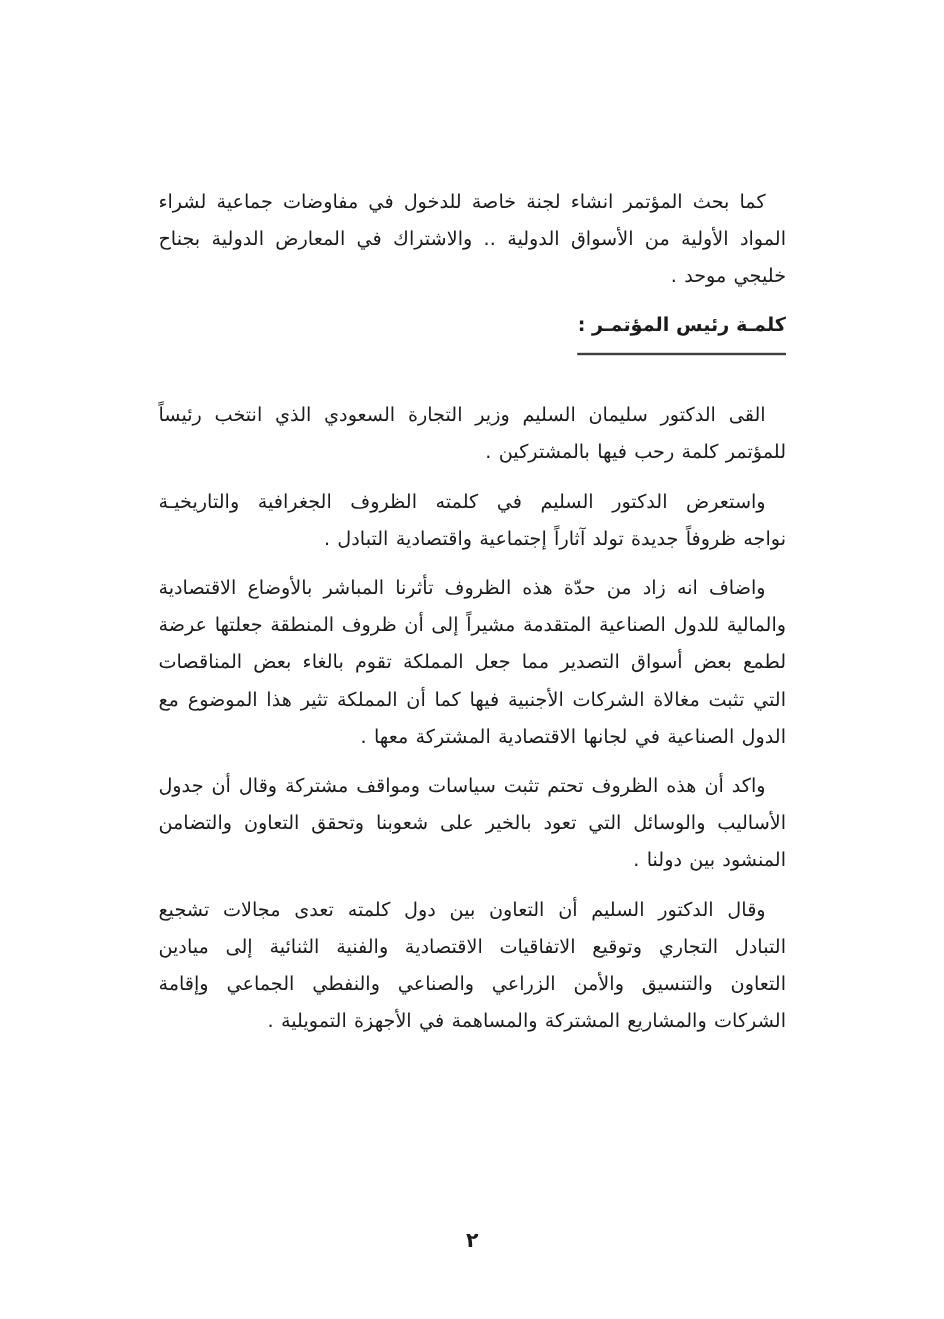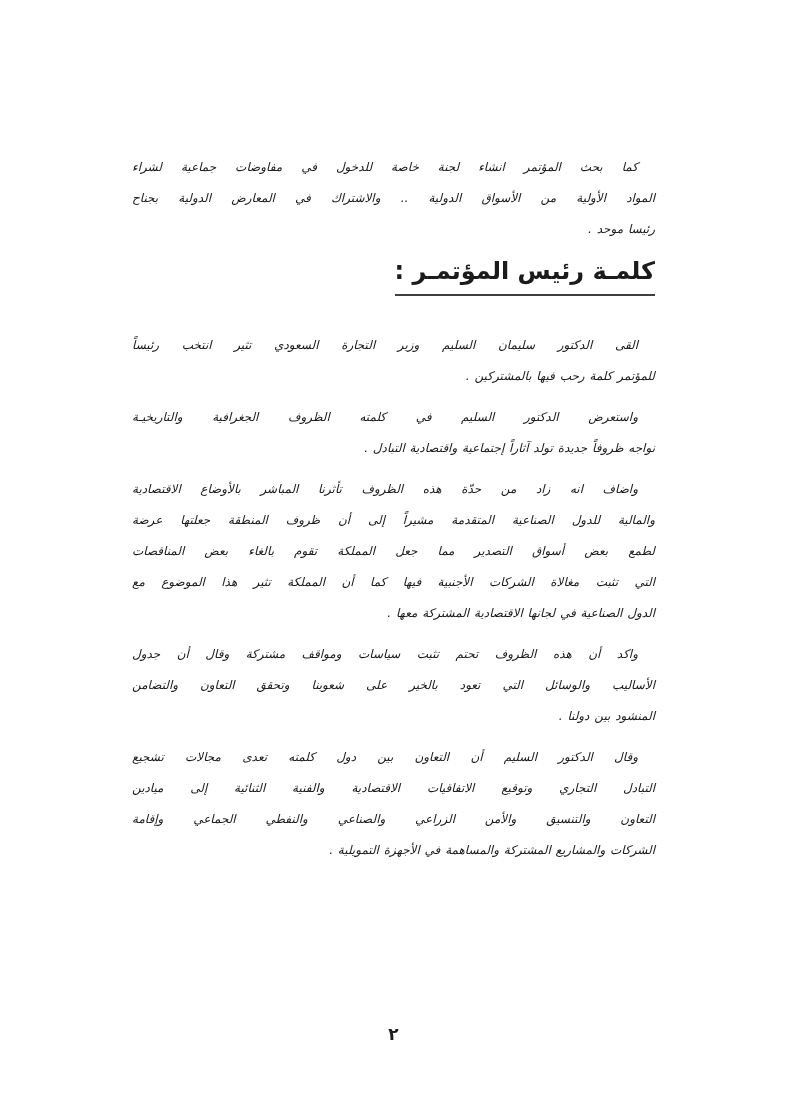--- a/index.html
+++ b/index.html
@@ -18,39 +18,38 @@
     overflow: hidden;
   }
   .content {
     position: absolute;
     top: 152px;
     right: 132px;
     width: 523px;
   }
   .paragraph { margin-bottom: 10px; }
   .line {
-    font-size: 12px;
+    font-size: 16px;
     line-height: 31px;
     text-align: justify;
     text-align-last: justify;
     word-spacing: 1px;
-    font-style: italic;
   }
   .line.first { padding-right: 17px; }
   .line.last {
     text-align: start;
     text-align-last: start;
   }
   .heading-row {
     margin: 13px 0 34px 0;
     text-align: start;
   }
   .heading {
     display: inline-block;
-    font-size: 24px;
+    font-size: 16px;
     font-weight: 700;
     line-height: 26px;
     padding-bottom: 10px;
     border-bottom: 2px solid #3f3f3f;
   }
   .page-number {
     position: absolute;
     top: 1024px;
     left: 0;
     width: 100%;
@@ -62,29 +61,29 @@
 </style>
 </head>
 <body>
 
 <div class="page">
   <div class="content">
 
     <div class="paragraph">
       <div class="line first">كما بحث المؤتمر انشاء لجنة خاصة للدخول في مفاوضات جماعية لشراء</div>
       <div class="line">المواد الأولية من الأسواق الدولية .. والاشتراك في المعارض الدولية بجناح</div>
-      <div class="line last">رئيسا موحد .</div>
+      <div class="line last">خليجي موحد .</div>
     </div>
 
     <div class="heading-row">
       <span class="heading">كلمـة رئيس المؤتمـر :</span>
     </div>
 
     <div class="paragraph">
-      <div class="line first">القى الدكتور سليمان السليم وزير التجارة السعودي تثير انتخب رئيساً</div>
+      <div class="line first">القى الدكتور سليمان السليم وزير التجارة السعودي الذي انتخب رئيساً</div>
       <div class="line last">للمؤتمر كلمة رحب فيها بالمشتركين .</div>
     </div>
 
     <div class="paragraph">
       <div class="line first">واستعرض الدكتور السليم في كلمته الظروف الجغرافية والتاريخيـة</div>
       <div class="line last">نواجه ظروفاً جديدة تولد آثاراً إجتماعية واقتصادية التبادل .</div>
     </div>
 
     <div class="paragraph">
       <div class="line first">واضاف انه زاد من حدّة هذه الظروف تأثرنا المباشر بالأوضاع الاقتصادية</div>

